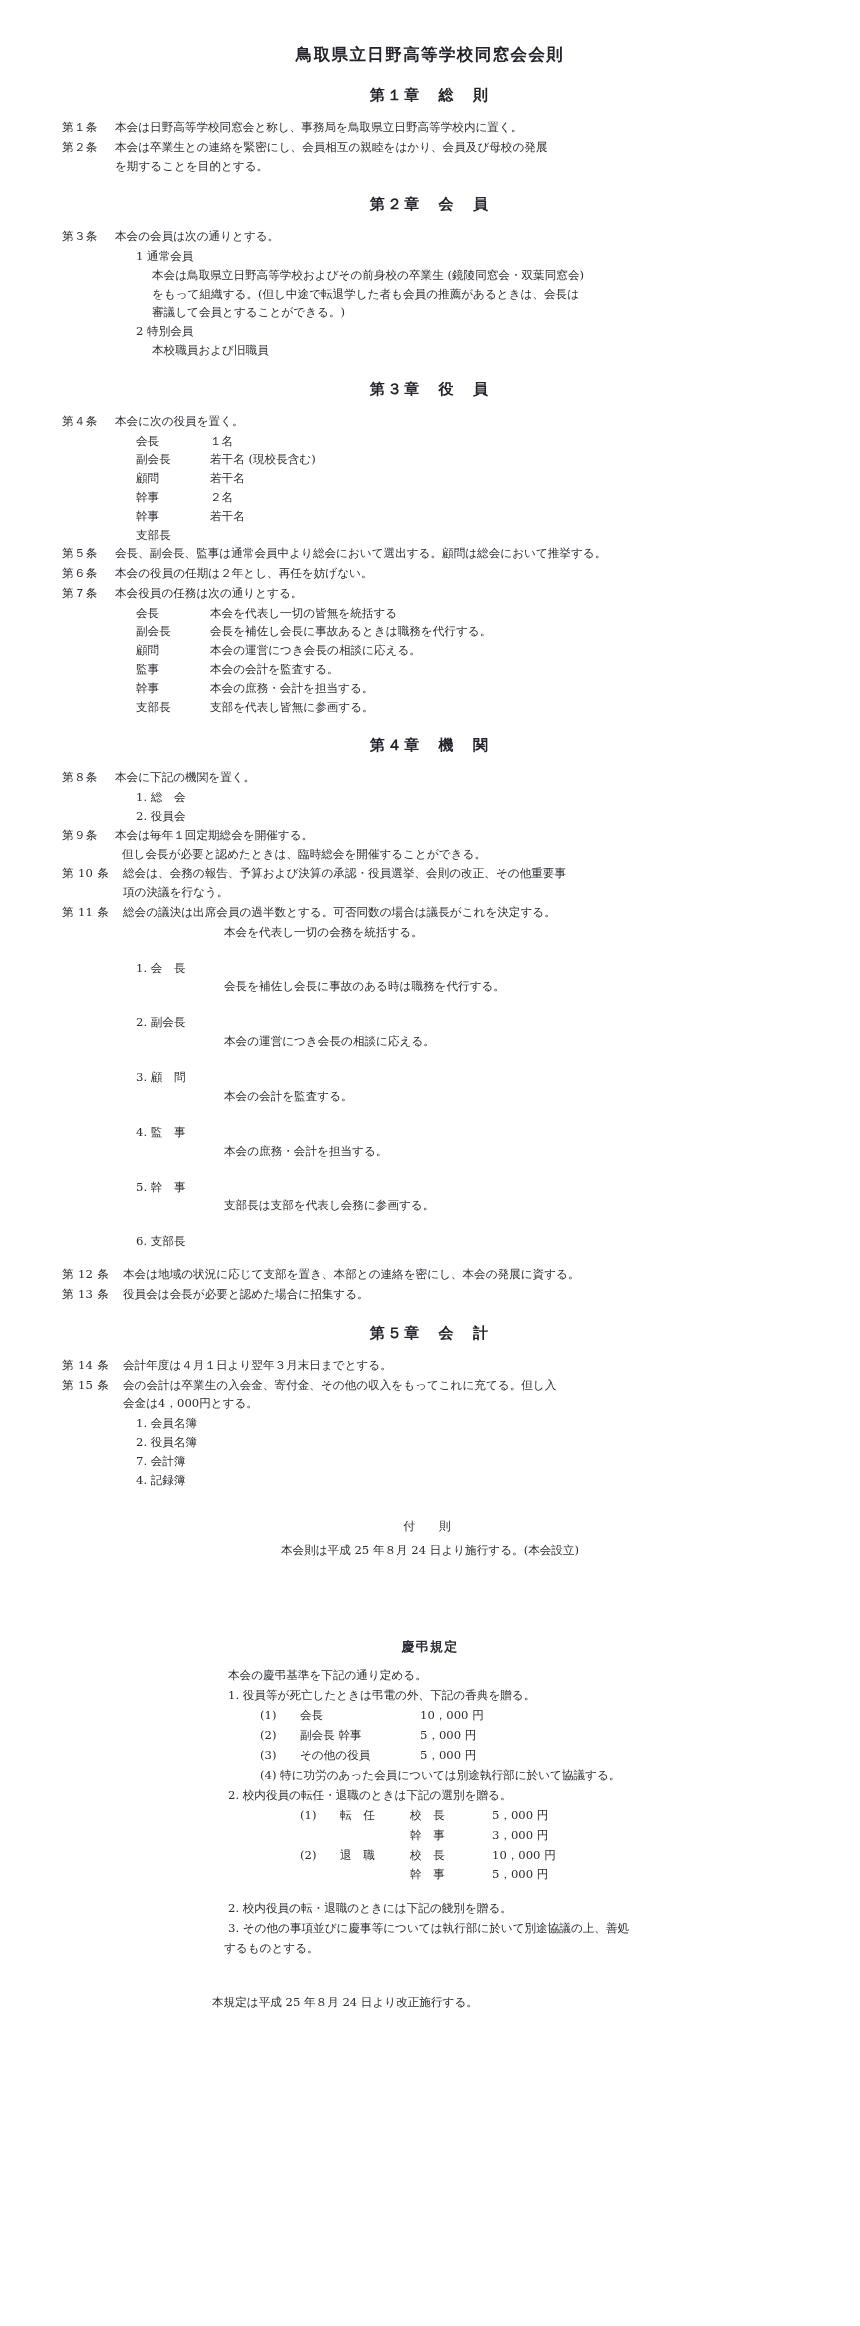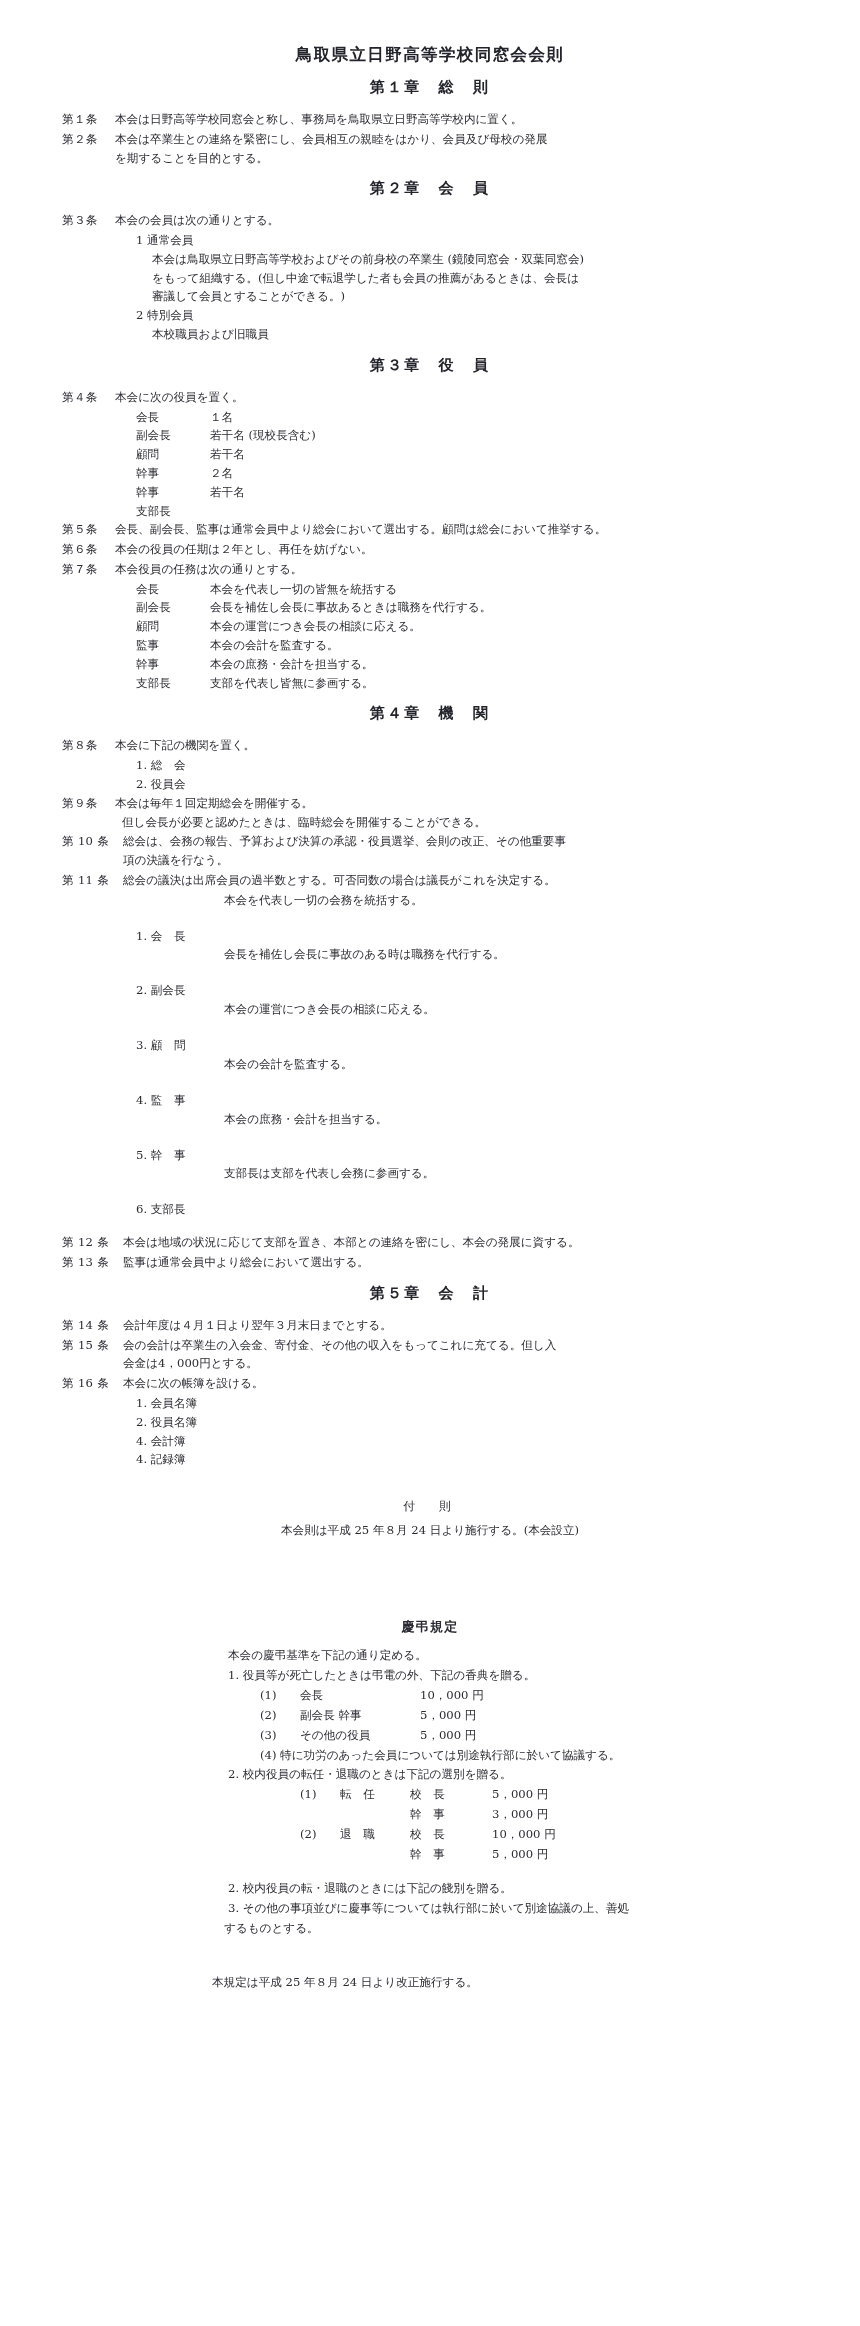--- a/index.html
+++ b/index.html
@@ -30,21 +30,21 @@
     font-weight: bold;
     letter-spacing: 1.4px;
     margin: 8px 0 0 0;
     color: #23232b;
   }
   .chapter-heading {
     text-align: center;
     font-size: 15px;
     font-weight: bold;
     letter-spacing: 2.2px;
-    margin: 12px 0 13px 0;
+    margin: 20px 0 13px 0;
     color: #23232b;
   }
   .art {
     display: flex;
     align-items: flex-start;
     font-size: 11.6px;
     line-height: 1.62;
     margin: 0 0 1px 0;
   }
   .art-num {
@@ -314,48 +314,42 @@
 
   <div class="art">
     <span class="art-num wide">第 12 条</span>
     <span class="art-body">
         <span class="art-line">本会は地域の状況に応じて支部を置き、本部との連絡を密にし、本会の発展に資する。</span>
       </span>
   </div>
   <div class="art">
     <span class="art-num wide">第 13 条</span>
     <span class="art-body">
-        <span class="art-line">監事は通常会員中より総会において選出する。</span>
+        <span class="art-line">役員会は会長が必要と認めた場合に招集する。</span>
       </span>
   </div>
 
   <h2 class="chapter-heading">第５章　会　計</h2>
 
   <div class="art">
     <span class="art-num wide">第 14 条</span>
     <span class="art-body">
         <span class="art-line">会計年度は４月１日より翌年３月末日までとする。</span>
       </span>
   </div>
   <div class="art">
     <span class="art-num wide">第 15 条</span>
     <span class="art-body">
       <span class="art-line">会の会計は卒業生の入会金、寄付金、その他の収入をもってこれに充てる。但し入</span>
       <span class="art-line">会金は4，000円とする。</span>
     </span>
   </div>
-  <div class="art">
-    <span class="art-num wide">第 16 条</span>
-    <span class="art-body">
-        <span class="art-line">本会に次の帳簿を設ける。</span>
-      </span>
-  </div>
   <div class="sub-item">1. 会員名簿</div>
   <div class="sub-item">2. 役員名簿</div>
-  <div class="sub-item">4. 会計簿</div>
+  <div class="sub-item">7. 会計簿</div>
   <div class="sub-item">4. 記録簿</div>
 
   <div class="fusoku-title">付　則</div>
   <div class="center-block">本会則は平成 25 年８月 24 日より施行する。(本会設立)</div>
 
   <div class="spacer-lg"></div>
 
   <div class="keicho-title">慶弔規定</div>
 
   <div class="keicho">

